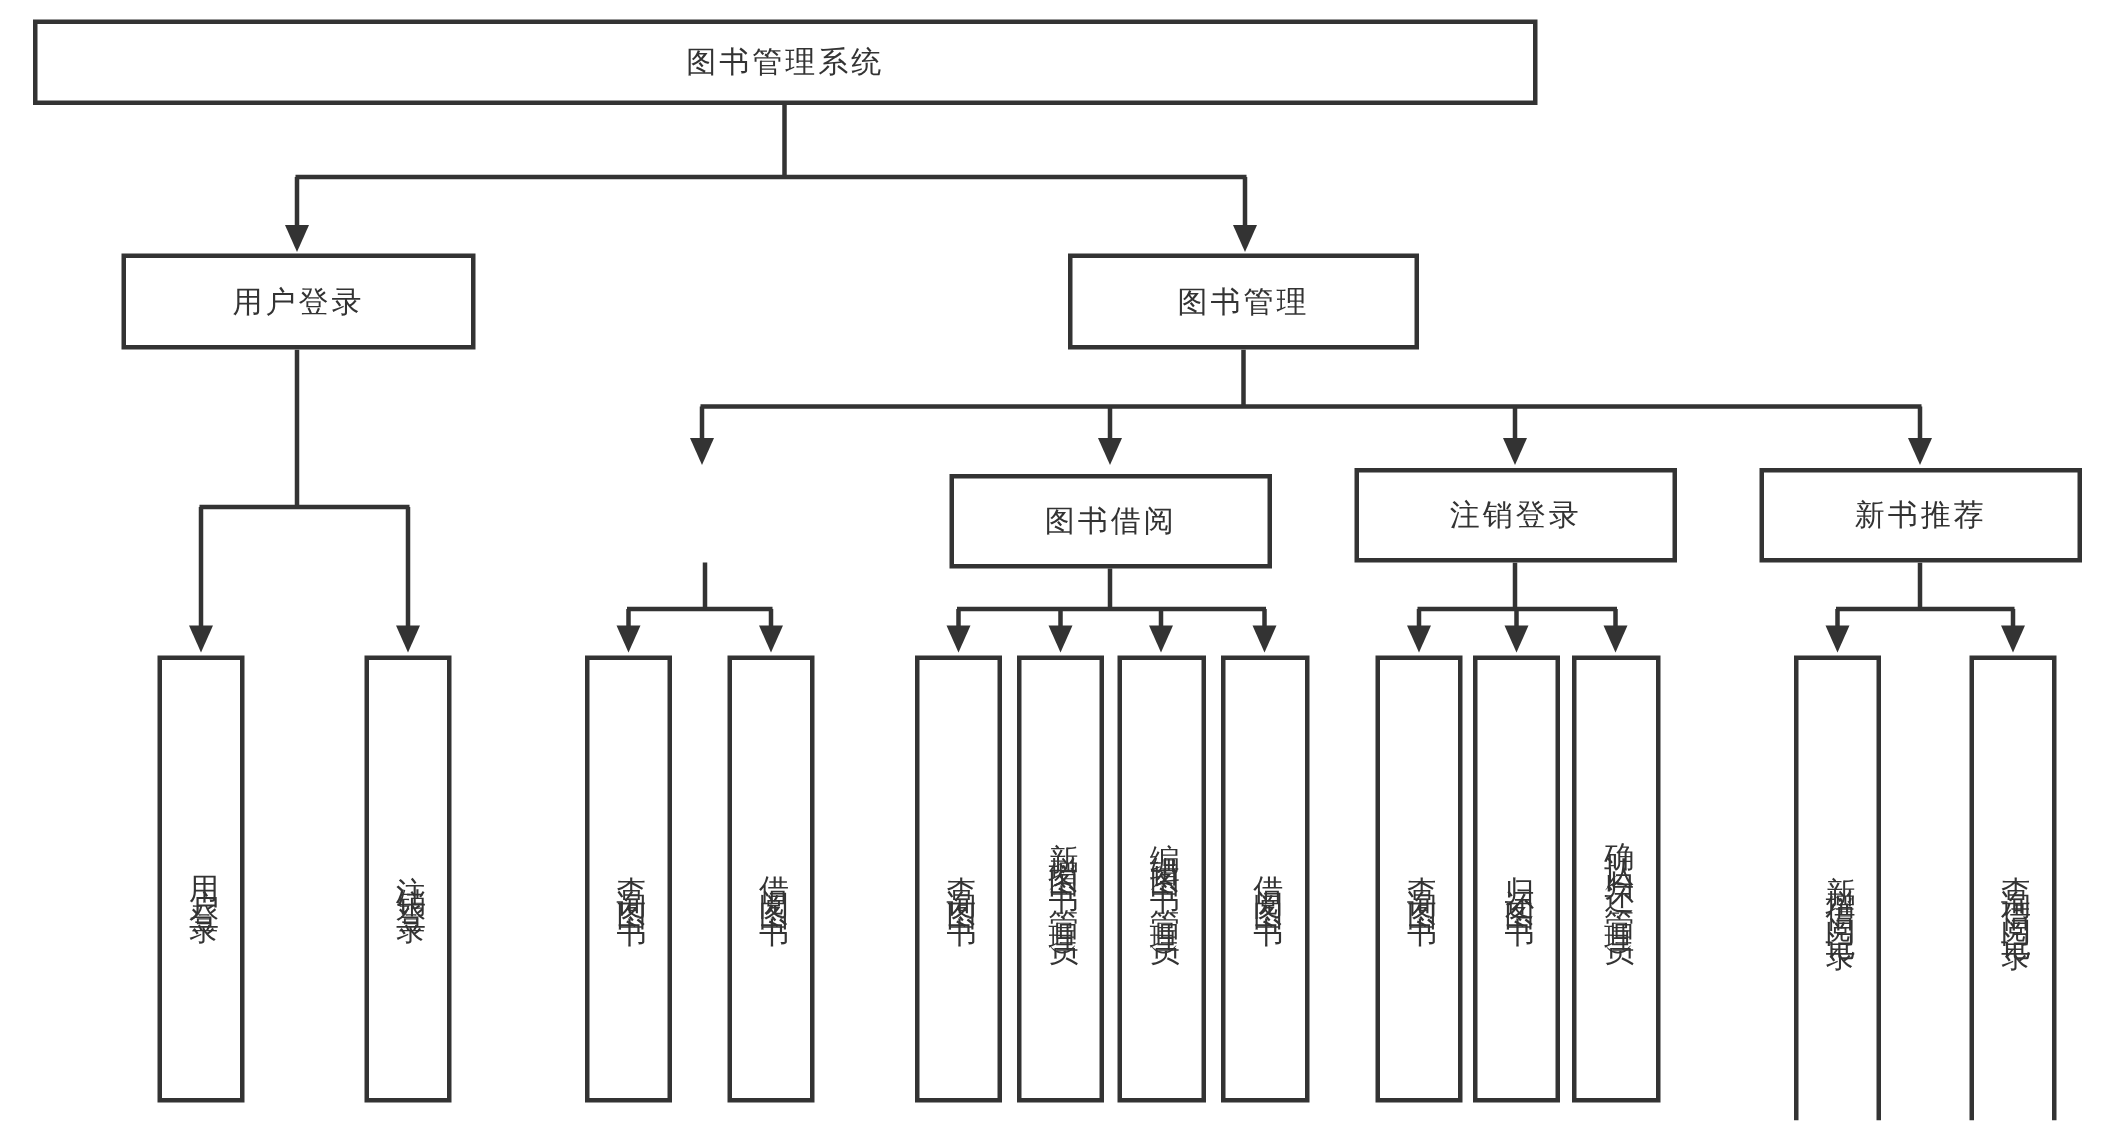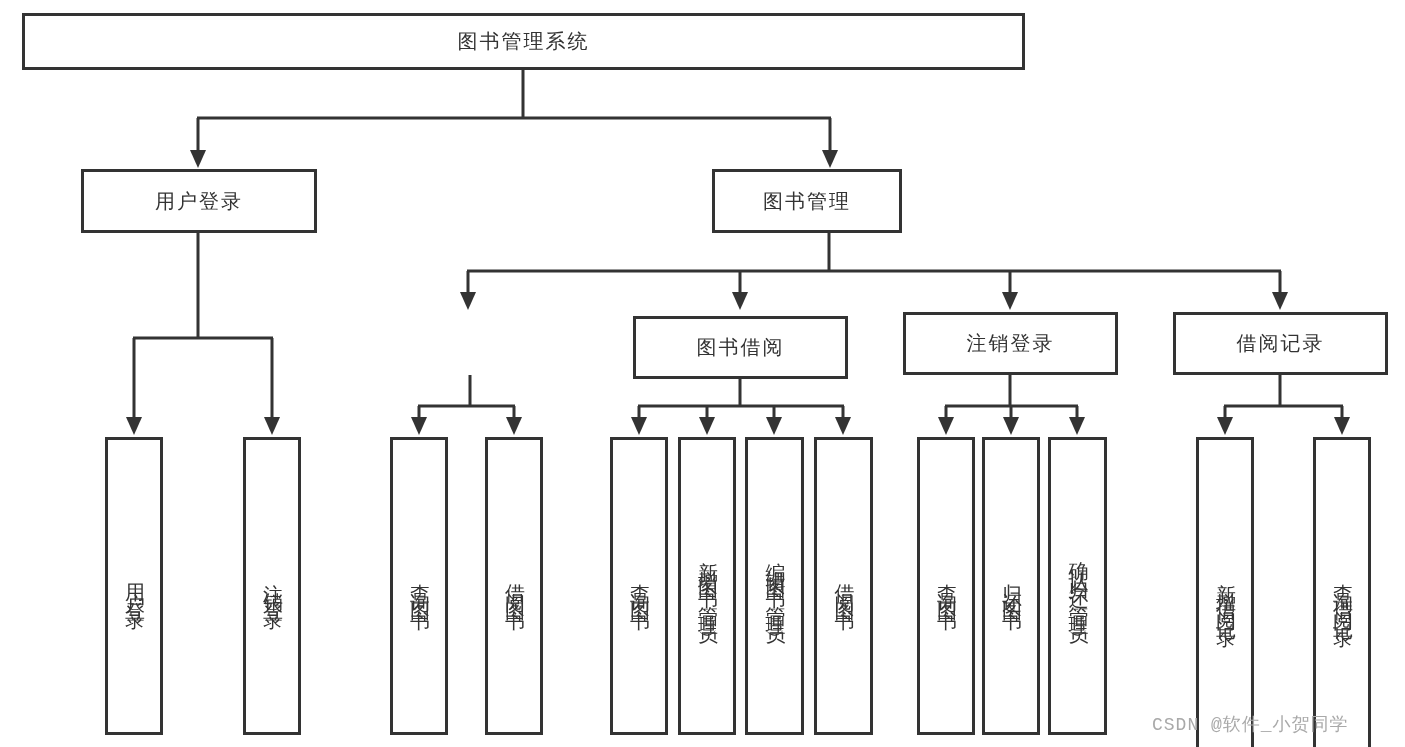--- a/index.html
+++ b/index.html
@@ -72,39 +72,38 @@
       <polygon points="1003,417 1019,417 1011,435"></polygon>
       <polygon points="1069,417 1085,417 1077,435"></polygon>
       <polygon points="1217,417 1233,417 1225,435"></polygon>
       <polygon points="1334,417 1350,417 1342,435"></polygon>
     </g>
   </svg>
 
   <div class="node" style="left:22px;top:13px;width:1003px;height:57px">图书管理系统</div>
 
   <div class="node" style="left:81px;top:169px;width:236px;height:64px">用户登录</div>
-  <div class="node" style="left:712px;top:169px;width:190px;height:64px">图书管理</div>
+  <div class="node" style="left:712px;top:169px;width:234px;height:64px">图书管理</div>
 
   <div class="node" style="left:633px;top:316px;width:215px;height:63px">图书借阅</div>
   <div class="node" style="left:903px;top:312px;width:215px;height:63px">注销登录</div>
-  <div class="node" style="left:1173px;top:312px;width:215px;height:63px">借阅记录</div>
+  <div class="node" style="left:1173px;top:312px;width:215px;height:63px">新书推荐</div>
 
   <div class="node vnode" style="left:105px;top:437px;width:58px;height:298px">用户登录</div>
   <div class="node vnode" style="left:243px;top:437px;width:58px;height:298px">注销登录</div>
 
   <div class="node vnode" style="left:390px;top:437px;width:58px;height:298px">查询图书</div>
   <div class="node vnode" style="left:485px;top:437px;width:58px;height:298px">借阅图书</div>
 
   <div class="node vnode" style="left:610px;top:437px;width:58px;height:298px">查询图书</div>
   <div class="node vnode" style="left:678px;top:437px;width:58px;height:298px">新增图书（管理员）</div>
   <div class="node vnode" style="left:745px;top:437px;width:59px;height:298px">编辑图书（管理员）</div>
   <div class="node vnode" style="left:814px;top:437px;width:59px;height:298px">借阅图书</div>
 
   <div class="node vnode" style="left:917px;top:437px;width:58px;height:298px">查询图书</div>
   <div class="node vnode" style="left:982px;top:437px;width:58px;height:298px">归还图书</div>
   <div class="node vnode" style="left:1048px;top:437px;width:59px;height:298px">确认归还（管理员）</div>
 
   <div class="node vnode" style="left:1196px;top:437px;width:58px;height:316px">新增借阅记录</div>
   <div class="node vnode" style="left:1313px;top:437px;width:58px;height:316px">查询借阅记录</div>
 
-  <div class="watermark">CSDN @软件_小贺同学</div>
 
 </div>
 
 </body></html>

